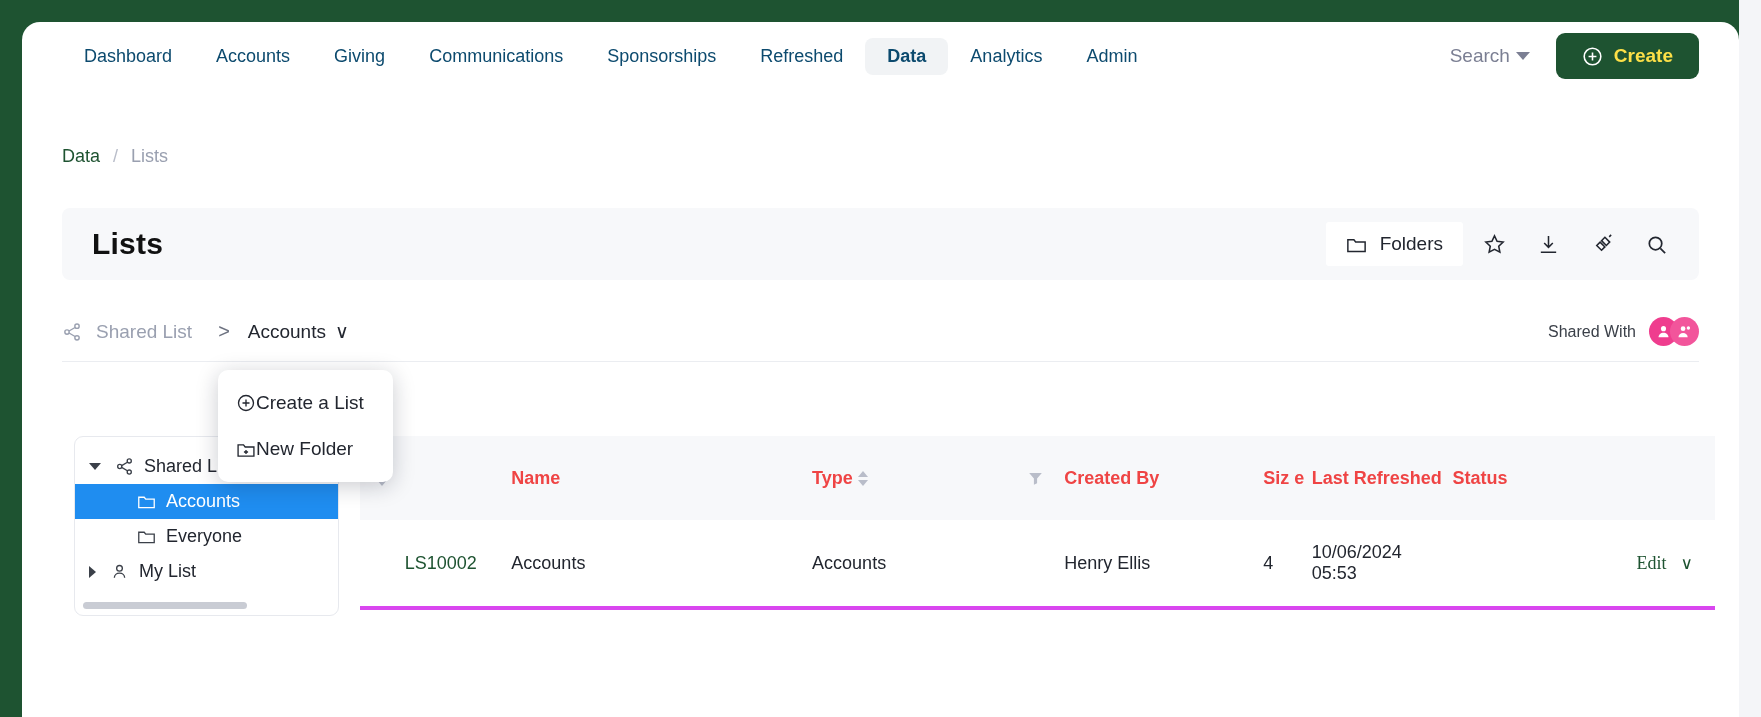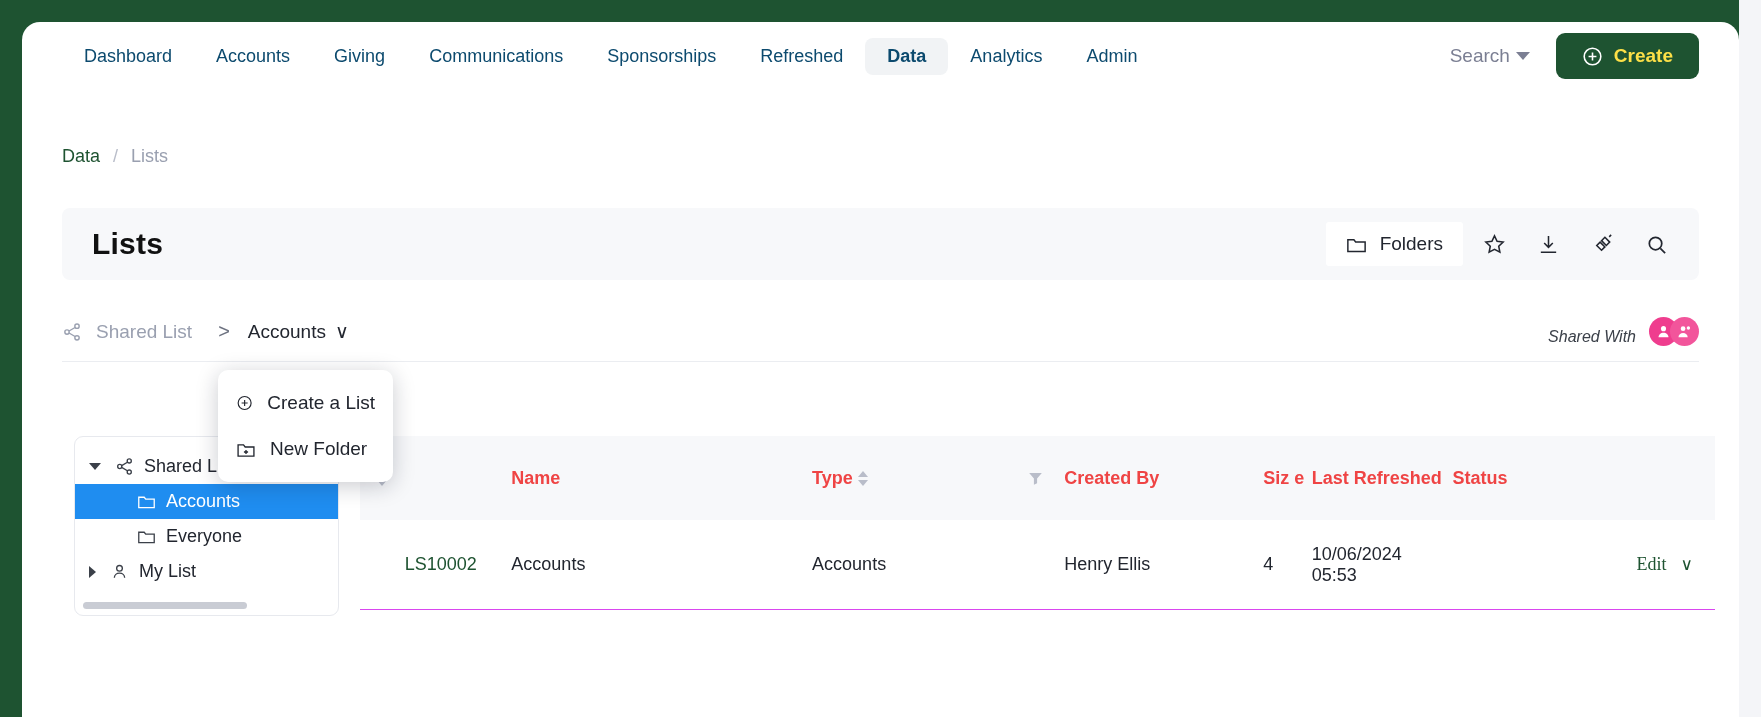--- a/index.html
+++ b/index.html
@@ -171,22 +171,22 @@
     cursor: pointer;
   }
   .sl-arrow { color: #6d7280; font-size: 20px; margin: 0 18px 0 26px; }
   .sl-folder {
     font-size: 19px; color: #22262f;
     display: flex; align-items: center; gap: 9px;
     cursor: pointer;
   }
   .shared-with {
     margin-left: auto;
-    display: flex; align-items: flex-end; gap: 13px;
-    font-size: 16px; color: #3b4049; font-style: italic;
+    display: flex; align-items: center; gap: 13px;
+    font-size: 16px; color: #3b4049;
   }
   .avatars { position: relative; width: 50px; height: 29px; }
   .avatar {
     position: absolute;
     width: 29px; height: 29px;
     border-radius: 50%;
     background: #ef3d8e;
     display: flex; align-items: center; justify-content: center;
   }
   .avatar.a1 { left: 0; }
@@ -248,21 +248,20 @@
     width: 175px;
     background: #ffffff;
     border-radius: 10px;
     box-shadow: 0 4px 22px rgba(20,24,40,.22);
     padding: 10px 0;
     z-index: 40;
   }
   .menu-item {
     display: flex;
     align-items: center;
-    gap: 14px;
     height: 46px;
     padding: 0 18px;
     font-size: 19px;
     color: #22262f;
     cursor: pointer;
     white-space: nowrap;
   }
 
   
   .table {
@@ -279,21 +278,21 @@
     font-size: 18px;
     font-weight: bold;
     color: #ef4444;
   }
   .trow {
     display: flex;
     align-items: center;
     height: 90px;
     font-size: 18px;
     color: #22262f;
-    border-bottom: 1px solid #d946ef;
+    border-bottom: 4px solid #d946ef;
   }
   .c-sort  { width: 46px;  display:flex; align-items:center; justify-content:center; }
   .c-id    { width: 110px; }
   .c-name  { width: 310px; }
   .c-type  { width: 200px; display:flex; align-items:center; gap:5px;}
   .c-filt  { width: 60px;  display:flex; align-items:center; justify-content:center;}
   .c-by    { width: 205px; }
   .c-size  { width: 50px;  }
   .c-refr  { width: 145px; }
   .c-stat  { width: 120px; }

